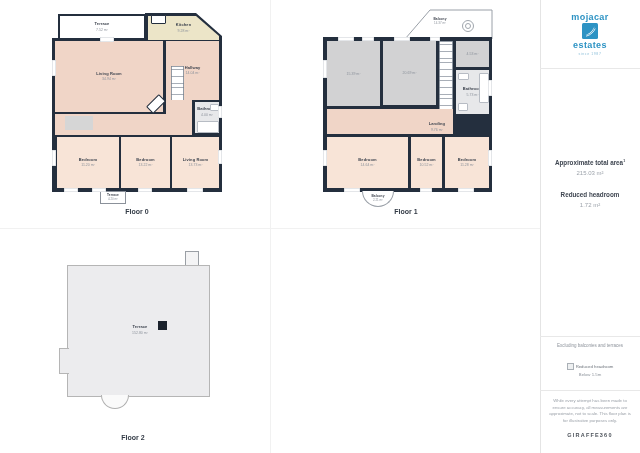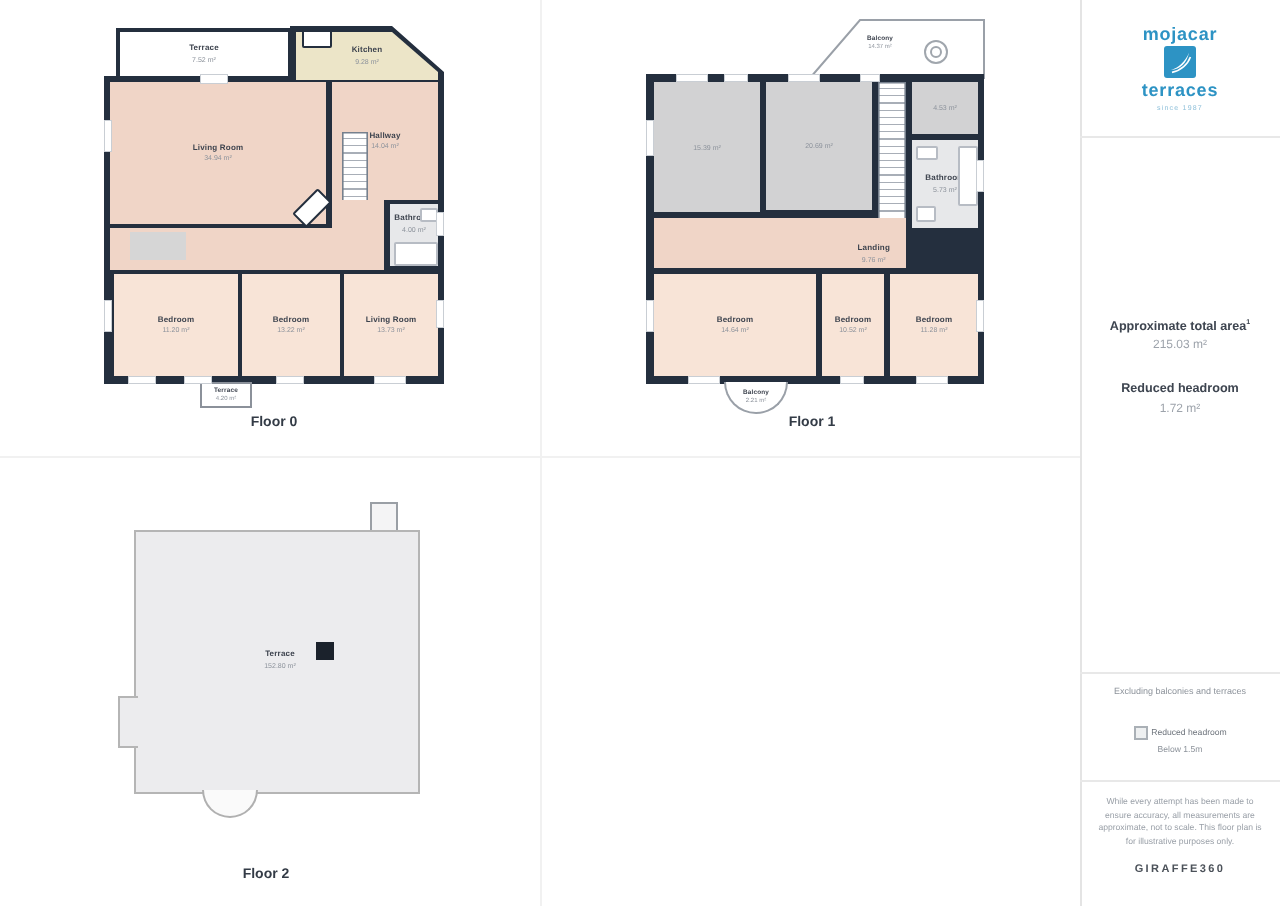--- a/index.html
+++ b/index.html
@@ -248,21 +248,21 @@
 
 <div class="sidebar"></div>
 
 <div class="sb-center" style="top:12px;">
   <div class="logo-word">mojacar</div>
   <svg width="16" height="16" style="margin:1px auto;display:block;">
     <rect width="16" height="16" rx="1.5" fill="#2d93c4"></rect>
     <path d="M3.5 12 C7 11, 11 7.5, 12.5 3.2 C11.5 8.5, 8 11.5, 3.5 12 Z" fill="#ffffff"></path>
     <path d="M4 13.2 C8.5 12.2, 12 9, 13.2 5.5" stroke="#ffffff" stroke-width="0.8" fill="none"></path>
   </svg>
-  <div class="logo-word">terraces</div>
+  <div class="logo-word">estates</div>
   <div class="logo-tag" style="margin-top:2px;">since 1987</div>
 </div>
 
 <div class="divider" style="top:68px;"></div>
 
 <div class="sb-center stat-label" style="top:159px;">
   <span>Approximate total area</span><sup>1</sup>
 </div>
 <div class="sb-center stat-value" style="top:170px;">215.03 m²</div>
 <div class="sb-center stat-label" style="top:191px;">Reduced headroom</div>

